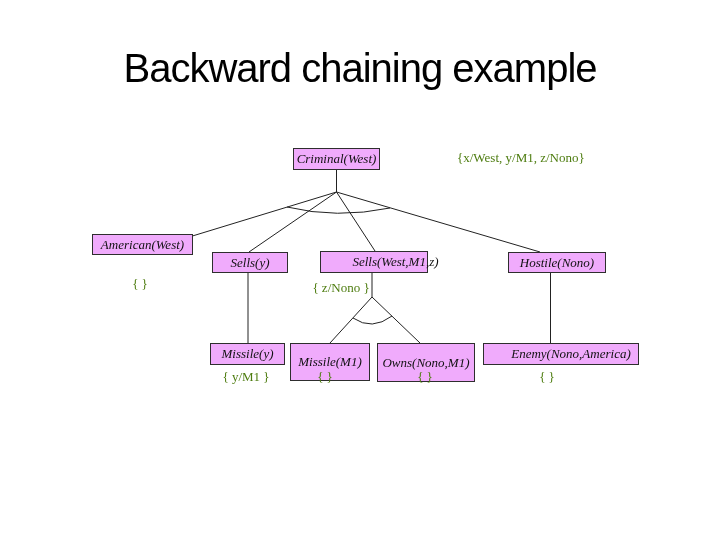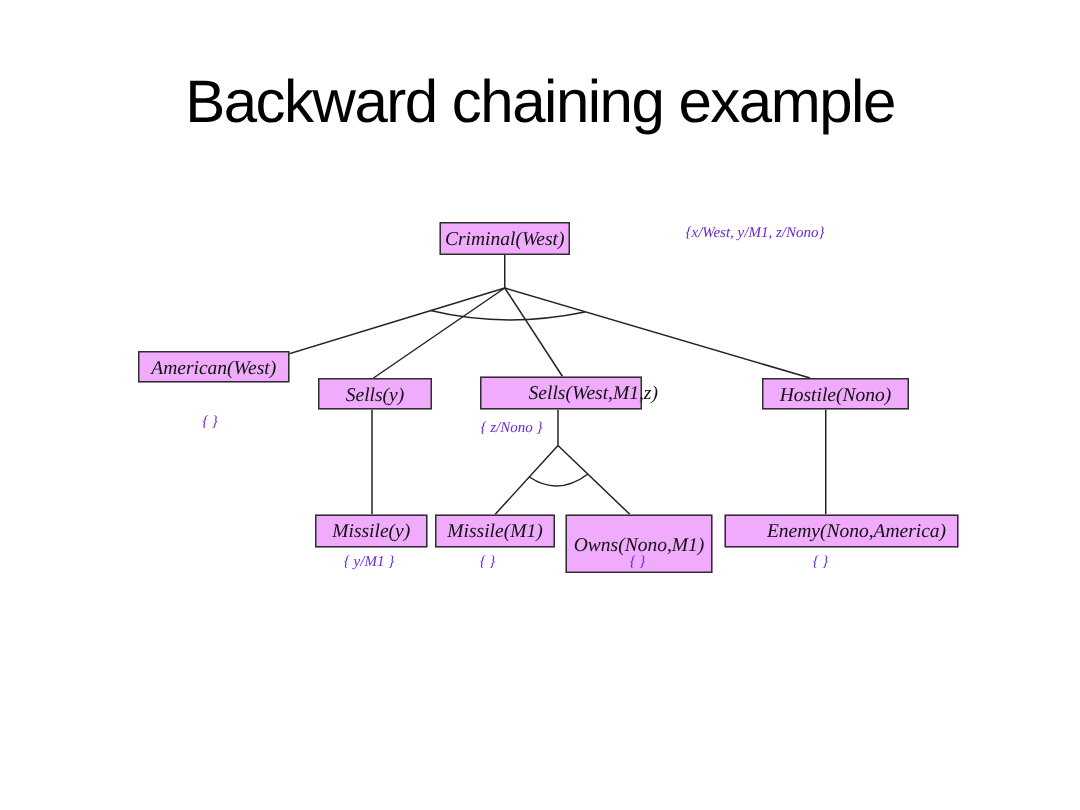--- a/index.html
+++ b/index.html
@@ -14,21 +14,21 @@
     letter-spacing:-1px; white-space:nowrap;
   }
   .edges { position:absolute; left:0; top:0; width:720px; height:540px; }
   .edges path { stroke:#222222; stroke-width:1; fill:none; }
   .node {
     position:absolute; box-sizing:border-box; border:1px solid #2e2e2e;
     background:#f0abfc; display:flex; align-items:center; justify-content:center;
     font-style:italic; font-size:13px; color:#111111; white-space:nowrap;
   }
   .subst {
-    position:absolute; font-style:italic; font-size:10px; color:#6d28d9;
+    position:absolute; font-size:13px; color:#4d7c0f;
     text-align:center; white-space:nowrap;
   }
   .subst-left { text-align:left; }
 </style>
 </head>
 <body>
 
 <div class="slide">
 
   <h1 class="slide-title">Backward chaining example</h1>
@@ -60,21 +60,21 @@
     <div class="node" style="left:212px; top:252px; width:76px;  height:21px;">Sells(y)</div>
 
     <div class="node" style="left:320px; top:251px; width:108px; height:22px;padding-left:43px;">Sells(West,M1,z)</div>
     <div class="subst" style="left:306px; top:266px; width:70px;margin-top:14px;">{ z/Nono }</div>
 
     <div class="node" style="left:508px; top:252px; width:98px;  height:21px;">Hostile(Nono)</div>
 
     <div class="node" style="left:210px; top:343px; width:75px;  height:22px;">Missile(y)</div>
     <div class="subst" style="left:210px; top:369px; width:72px;">{ y/M1 }</div>
 
-    <div class="node" style="left:290px; top:343px; width:80px;  height:22px;">Missile(M1)</div>
+    <div class="node" style="left:290px; top:343px; width:80px;  height:38px;">Missile(M1)</div>
     <div class="subst" style="left:295px; top:369px; width:60px;">{ }</div>
 
     <div class="node" style="left:377px; top:343px; width:98px;  height:39px;">Owns(Nono,M1)</div>
     <div class="subst" style="left:395px; top:369px; width:60px;">{ }</div>
 
     <div class="node" style="left:483px; top:343px; width:156px; height:22px;padding-left:20px;">Enemy(Nono,America)</div>
     <div class="subst" style="left:517px; top:369px; width:60px;">{ }</div>
 
   </div>
 </div>

